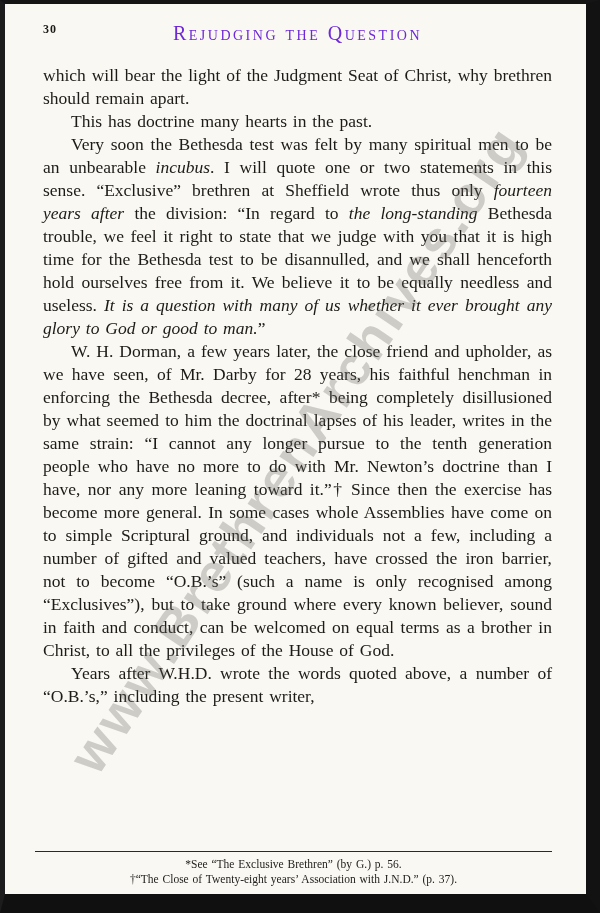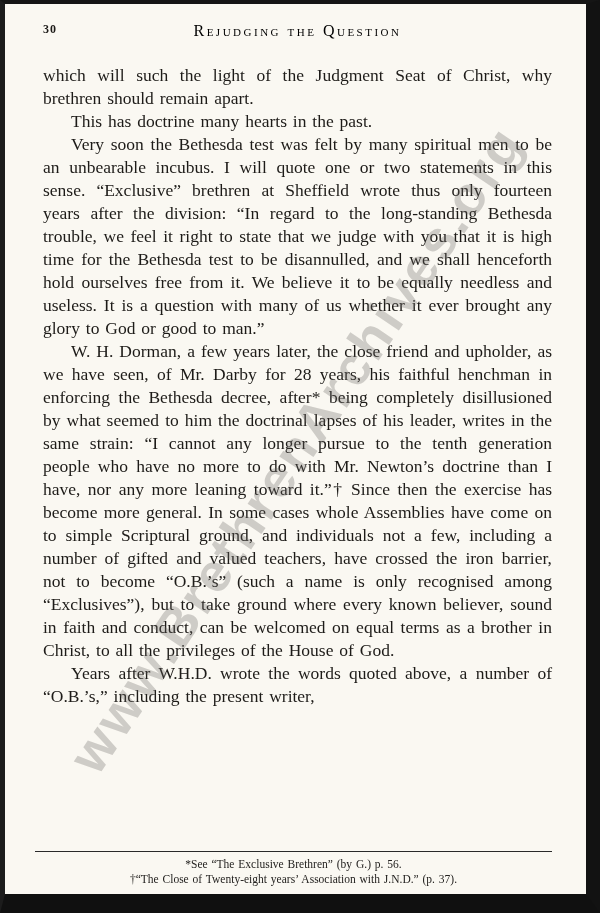--- a/index.html
+++ b/index.html
@@ -22,34 +22,34 @@
     margin:16px 34px 14px 38px;
   }
   .pagenum{
     position:absolute;left:0;top:2px;
     font-size:12px;font-weight:bold;letter-spacing:1px;
   }
   .title{
     position:absolute;left:0;right:0;top:2px;
     text-align:center;
     font-variant:small-caps;
-    font-size:16px;
+    font-size:20px;
     letter-spacing:2.5px;
-    color:#000000;
+    color:#6d28d9;
   }
   .body{
     margin:0 34px 0 38px;
     text-align:justify;
     font-size:17.5px;
     line-height:23px;
     word-spacing:1.5px;
   }
   .para{margin:0;}
   .para.indent{text-indent:1.6em;}
-  .it{}
+  .it{font-style:italic;}
   .footnotes{
     position:absolute;
     left:0;right:4px;bottom:4px;
     padding:4px 26px;
   }
   .rule{
     border:none;
     border-top:1.5px solid #2a2a2a;
     margin:0 4px 5px 4px;
   }
@@ -80,21 +80,21 @@
 <div class="page">
 
   <div class="watermark">www.BrethrenArchives.org</div>
 
   <header class="header">
     <span class="pagenum">30</span>
     <span class="title">Rejudging the Question</span>
   </header>
 
   <main class="body">
-      <p class="para"><span>which will such the light of the Judgment Seat of Christ, why brethren should remain apart.</span></p>
+      <p class="para"><span>which will bear the light of the Judgment Seat of Christ, why brethren should remain apart.</span></p>
       <p class="para indent"><span>This has doctrine many hearts in the past.</span></p>
       <p class="para indent"><span>Very soon the Bethesda test was felt by many spiritual men to be an unbearable </span><span class="it">incubus</span><span>.  I will quote one or two statements in this sense.  “Exclusive” brethren at Sheffield wrote thus only </span><span class="it">fourteen years after</span><span> the division: “In regard to </span><span class="it">the long-standing</span><span> Bethesda trouble, we feel it right to state that we judge with you that it is high time for the Bethesda test to be disannulled, and we shall henceforth hold ourselves free from it.  We believe it to be equally needless and useless.  </span><span class="it">It is a question with many of us whether it ever brought any glory to God or good to man.</span><span>”</span></p>
       <p class="para indent"><span>W. H. Dorman, a few years later, the close friend and upholder, as we have seen, of Mr. Darby for 28 years, his faithful henchman in enforcing the Bethesda decree, after* being completely disillusioned by what seemed to him the doctrinal lapses of his leader, writes in the same strain: “I cannot any longer pursue to the tenth generation people who have no more to do with Mr. Newton’s doctrine than I have, nor any more leaning toward it.”† Since then the exercise has become more general.  In some cases whole Assemblies have come on to simple Scriptural ground, and individuals not a few, including a number of gifted and valued teachers, have crossed the iron barrier, not to become “O.B.’s” (such a name is only recognised among “Exclusives”), but to take ground where every known believer, sound in faith and conduct, can be welcomed on equal terms as a brother in Christ, to all the privileges of the House of God.</span></p>
       <p class="para indent"><span>Years after W.H.D. wrote the words quoted above, a number of “O.B.’s,” including the present writer,</span></p>
     </main>
 
   <footer class="footnotes">
     <hr class="rule">
     <div>
         <div class="fnline">*See “The Exclusive Brethren” (by G.) p. 56.</div>

